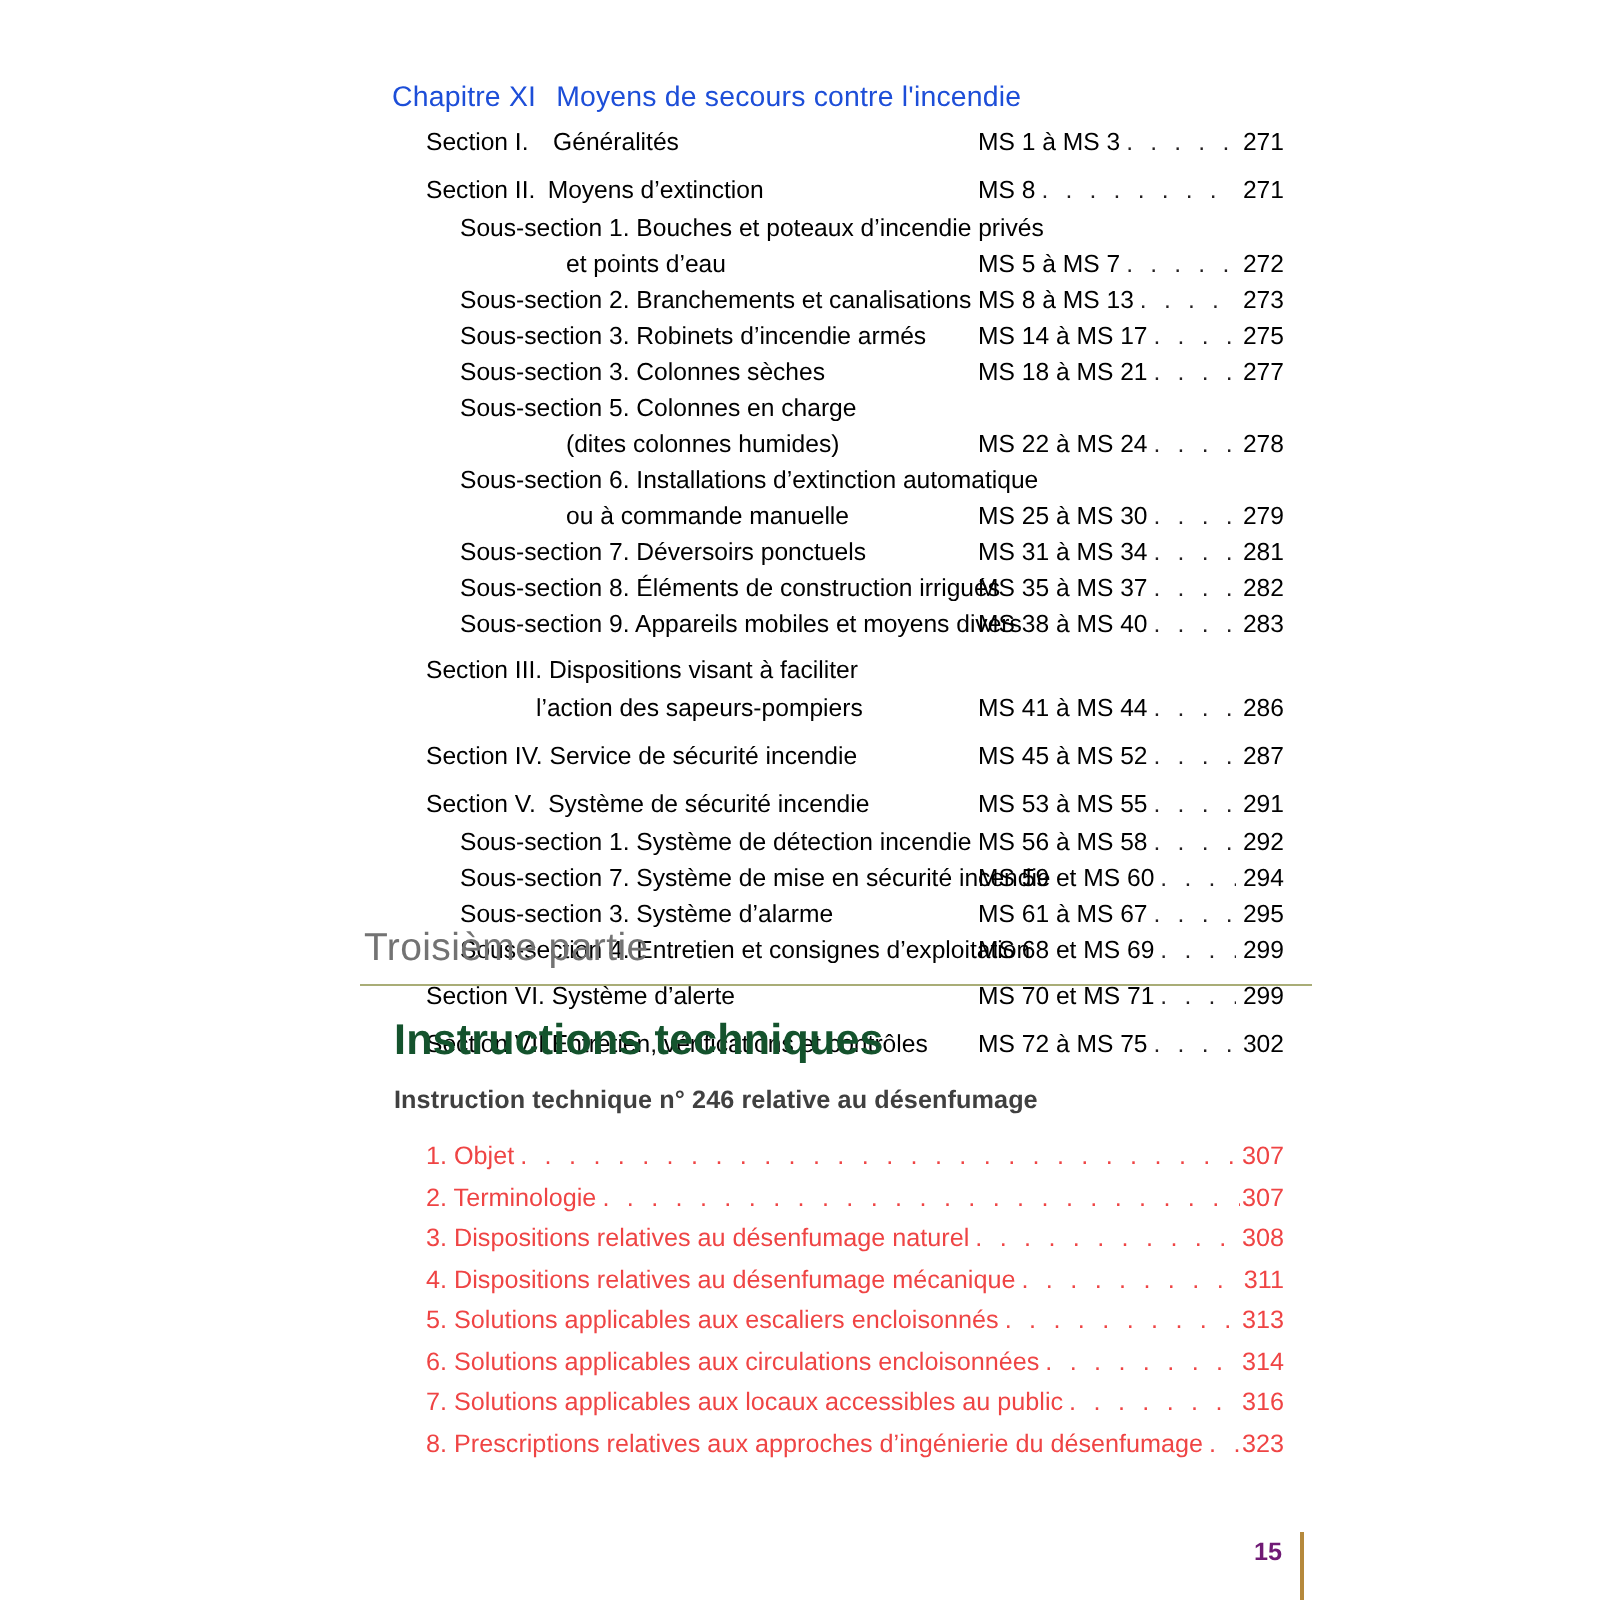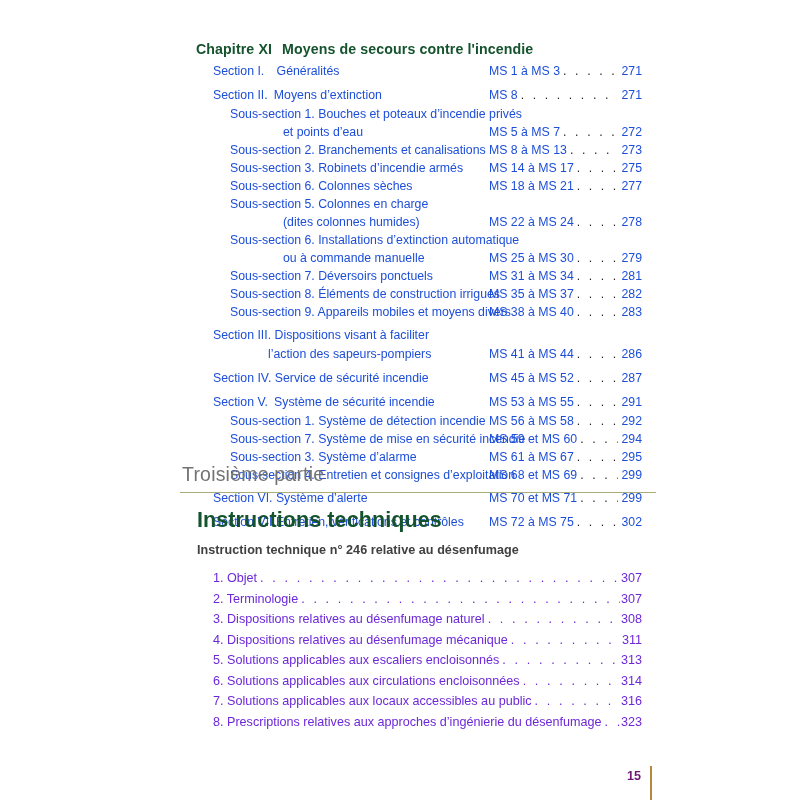--- a/index.html
+++ b/index.html
@@ -20,40 +20,40 @@
     position: absolute;
     inset: 0;
   }
 
   
   .chapter-head {
     position: absolute;
     left: 196px;
     top: 41px;
     font-size: 14.2px;
-    font-weight: bold;
-    color: #14532d;
+    font-weight: normal;
+    color: #1d4ed8;
     letter-spacing: 0.1px;
     white-space: nowrap;
   }
   .chapter-head .num { margin-right: 10px; }
 
   
   .toc-chapter {
     position: absolute;
     left: 0;
     top: 62px;
     width: 800px;
   }
   .toc-row {
     position: relative;
     height: 19px;
     line-height: 19px;
     font-size: 12.3px;
-    color: #1d4ed8;
+    color: #000000;
     white-space: nowrap;
   }
   .toc-row.tight { height: 18px; line-height: 18px; }
   .toc-row.gap-before { margin-top: 5px; }
 
   .lbl {
     position: absolute;
     top: 0;
   }
   .lvl-section { left: 213px; }
@@ -135,21 +135,21 @@
     position: absolute;
     left: 0;
     top: 568px;
     width: 800px;
   }
   .it-row {
     position: relative;
     height: 20.5px;
     line-height: 20.5px;
     font-size: 12.6px;
-    color: #6d28d9;
+    color: #ef4444;
     white-space: nowrap;
   }
   .it-inner {
     position: absolute;
     left: 213px;
     width: 429px;
     display: flex;
     align-items: baseline;
   }
   .it-label { flex: 0 0 auto; }
@@ -231,21 +231,21 @@
       </div>
       <div class="toc-row tight">
         <span class="lbl lvl-sub">Sous-section 3. Robinets d’incendie armés</span>
         <span class="ms-part">
           <span class="ms-label">MS 14 à MS 17</span>
           <span class="leader"></span>
           <span class="pg">275</span>
         </span>
       </div>
       <div class="toc-row tight">
-        <span class="lbl lvl-sub">Sous-section 6. Colonnes sèches</span>
+        <span class="lbl lvl-sub">Sous-section 3. Colonnes sèches</span>
         <span class="ms-part">
           <span class="ms-label">MS 18 à MS 21</span>
           <span class="leader"></span>
           <span class="pg">277</span>
         </span>
       </div>
       <div class="toc-row tight">
         <span class="lbl lvl-sub">Sous-section 5. Colonnes en charge</span>
       </div>
       <div class="toc-row tight">

